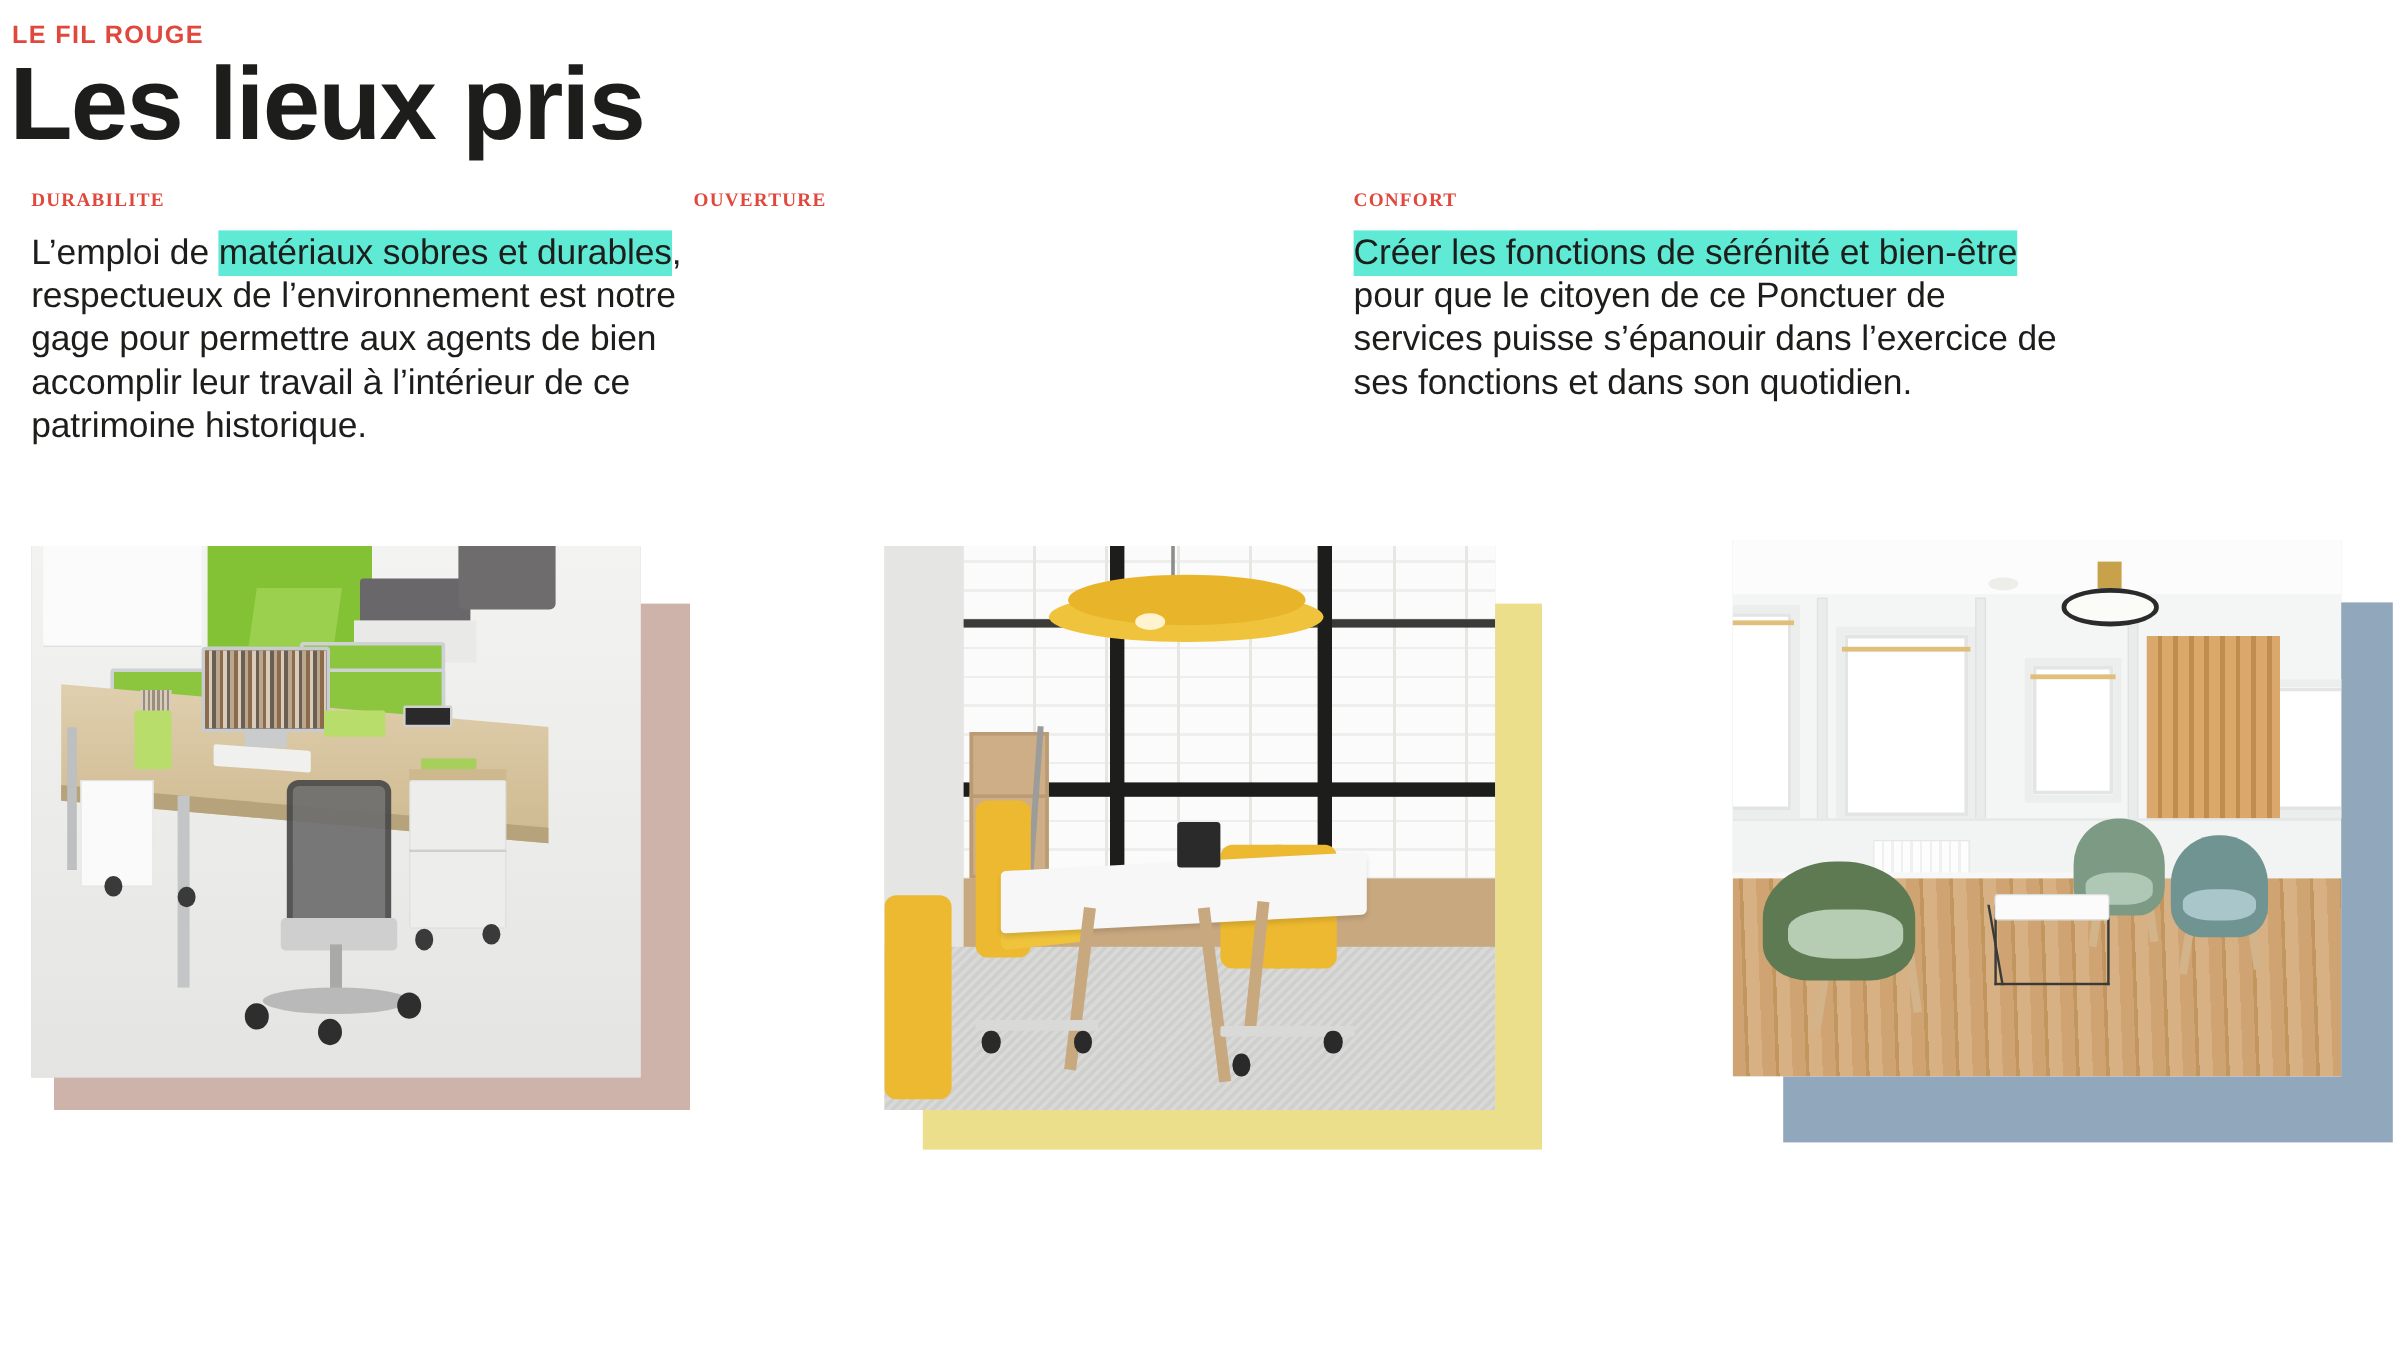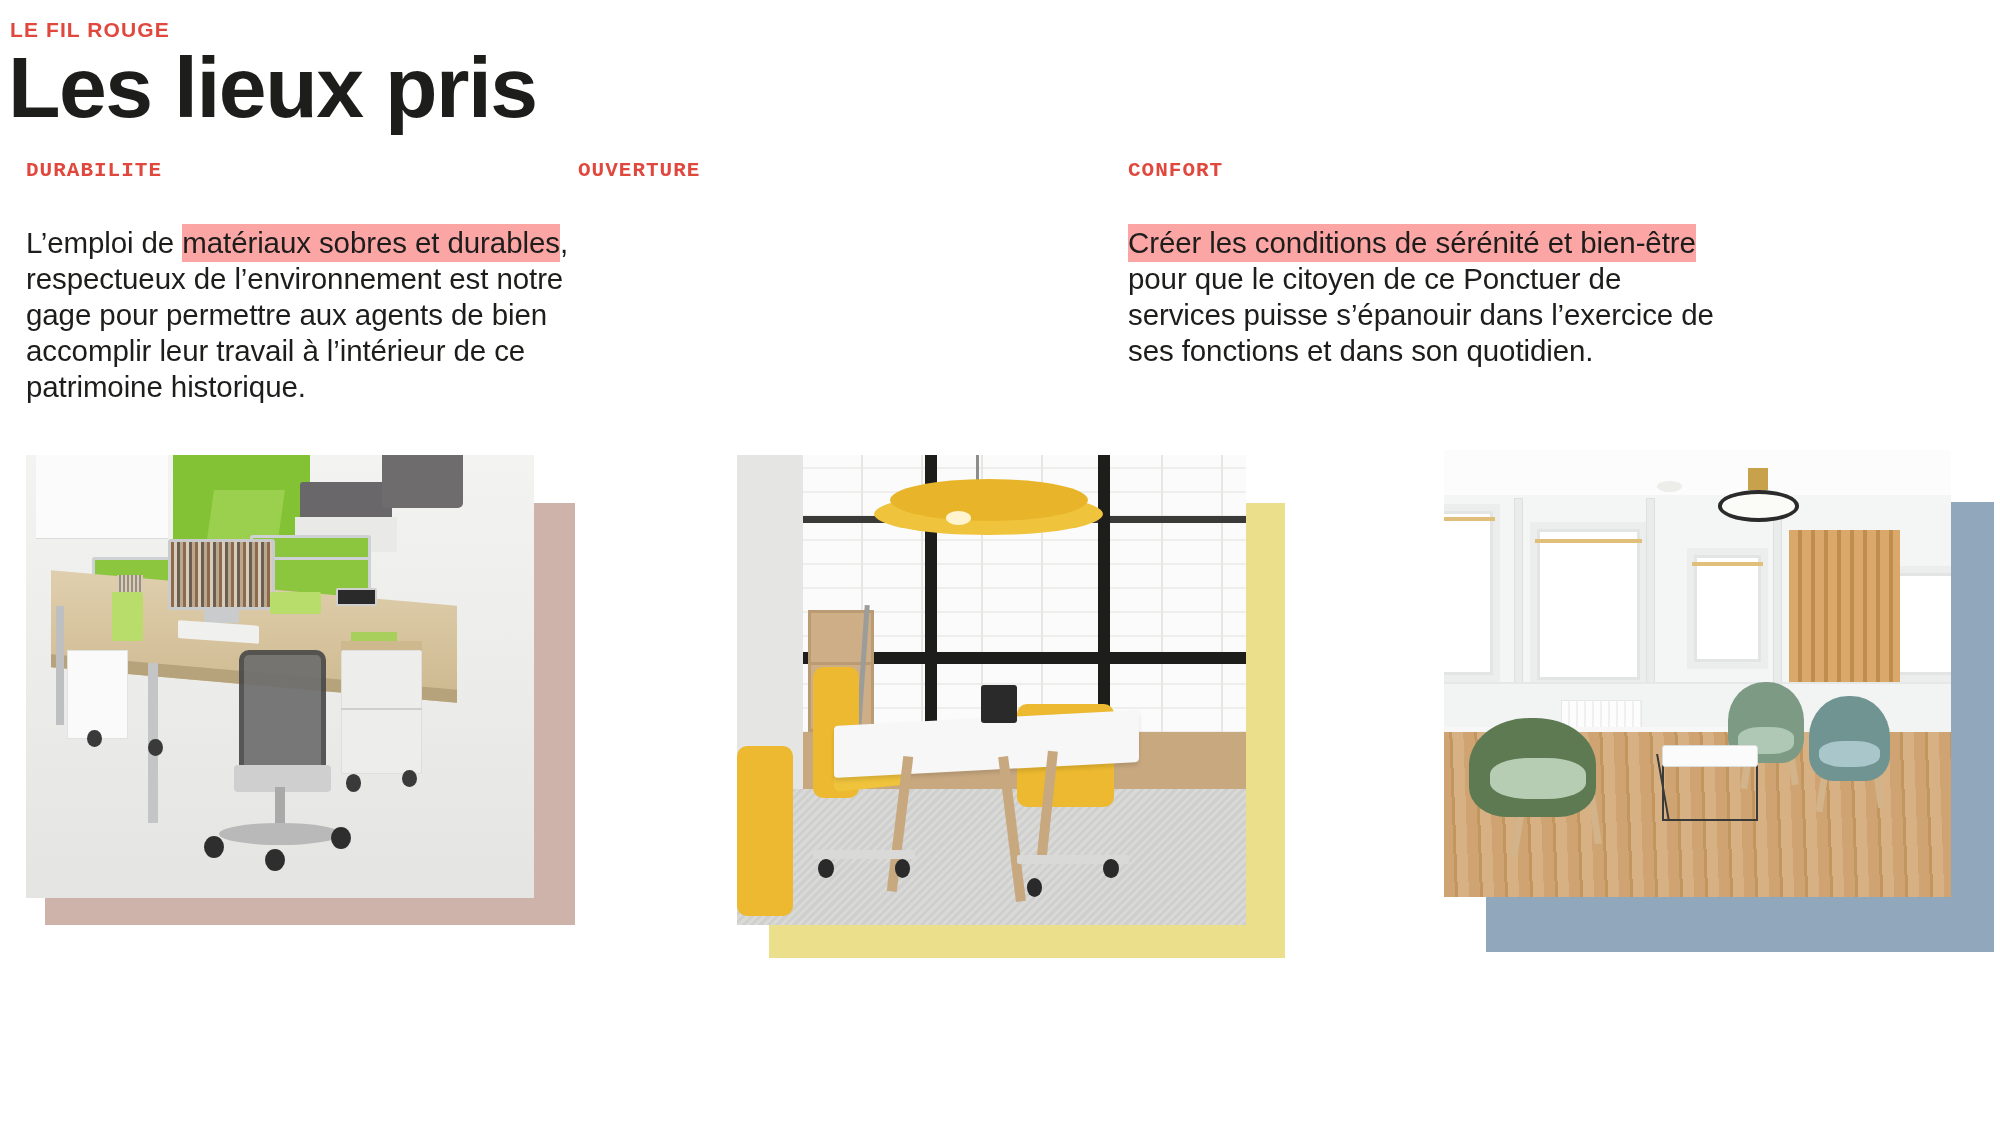--- a/index.html
+++ b/index.html
@@ -52,38 +52,38 @@
   .column {
     position: absolute;
     top: 0;
     width: 580px;
   }
   .column.c1 { left: 26px; }
   .column.c2 { left: 578px; }
   .column.c3 { left: 1128px; }
 
   .col-heading {
-    font-size: 21px;
+    font-size: 16px;
     font-weight: bold;
     letter-spacing: 1.0px;
     color: #e0483e;
     line-height: 1;
-    margin-bottom: 44px;
-    font-family: Liberation Mono, monospace;
+    margin-bottom: 17px;
+    font-family: Liberation Serif, serif;
   }
 
   .col-body {
     font-size: 29.5px;
     line-height: 36px;
     color: #1d1d1b;
     font-family: "Liberation Sans", sans-serif;
     letter-spacing: -0.1px;
   }
   .col-body .hl {
-    background-color: #fca5a5;
+    background-color: #5eead4;
     padding: 2px 0 3px 0;
     box-decoration-break: clone;
     -webkit-box-decoration-break: clone;
   }
 
   
   .photo-block {
     position: absolute;
   }
   .photo-block .accent {
@@ -255,21 +255,21 @@
     <div class="col-heading">DURABILITE</div>
     <div class="col-body"><span>L’emploi de </span><span class="hl">matériaux sobres et durables</span><span>, respectueux de l’environnement est notre gage pour permettre aux agents de bien accomplir leur travail à l’intérieur de ce patrimoine historique.</span></div>
   </div>
 
   <div class="column c2">
     <div class="col-heading">OUVERTURE</div>
   </div>
 
   <div class="column c3 col3-wrap">
     <div class="col-heading">CONFORT</div>
-    <div class="col-body"><span class="hl">Créer les conditions de sérénité et bien-être</span><span> pour que le citoyen de ce Ponctuer de services puisse s’épanouir dans l’exercice de ses fonctions et dans son quotidien.</span></div>
+    <div class="col-body"><span class="hl">Créer les fonctions de sérénité et bien-être</span><span> pour que le citoyen de ce Ponctuer de services puisse s’épanouir dans l’exercice de ses fonctions et dans son quotidien.</span></div>
   </div>
 </div>
 
 <div class="photo-block" id="photo-block-1">
   <div class="accent"></div>
   <div class="photo">
     <div class="i1">
       <div class="bg-white-unit"></div>
       <div class="bg-green-chair"></div>
       <div class="bg-green-chair2"></div>

